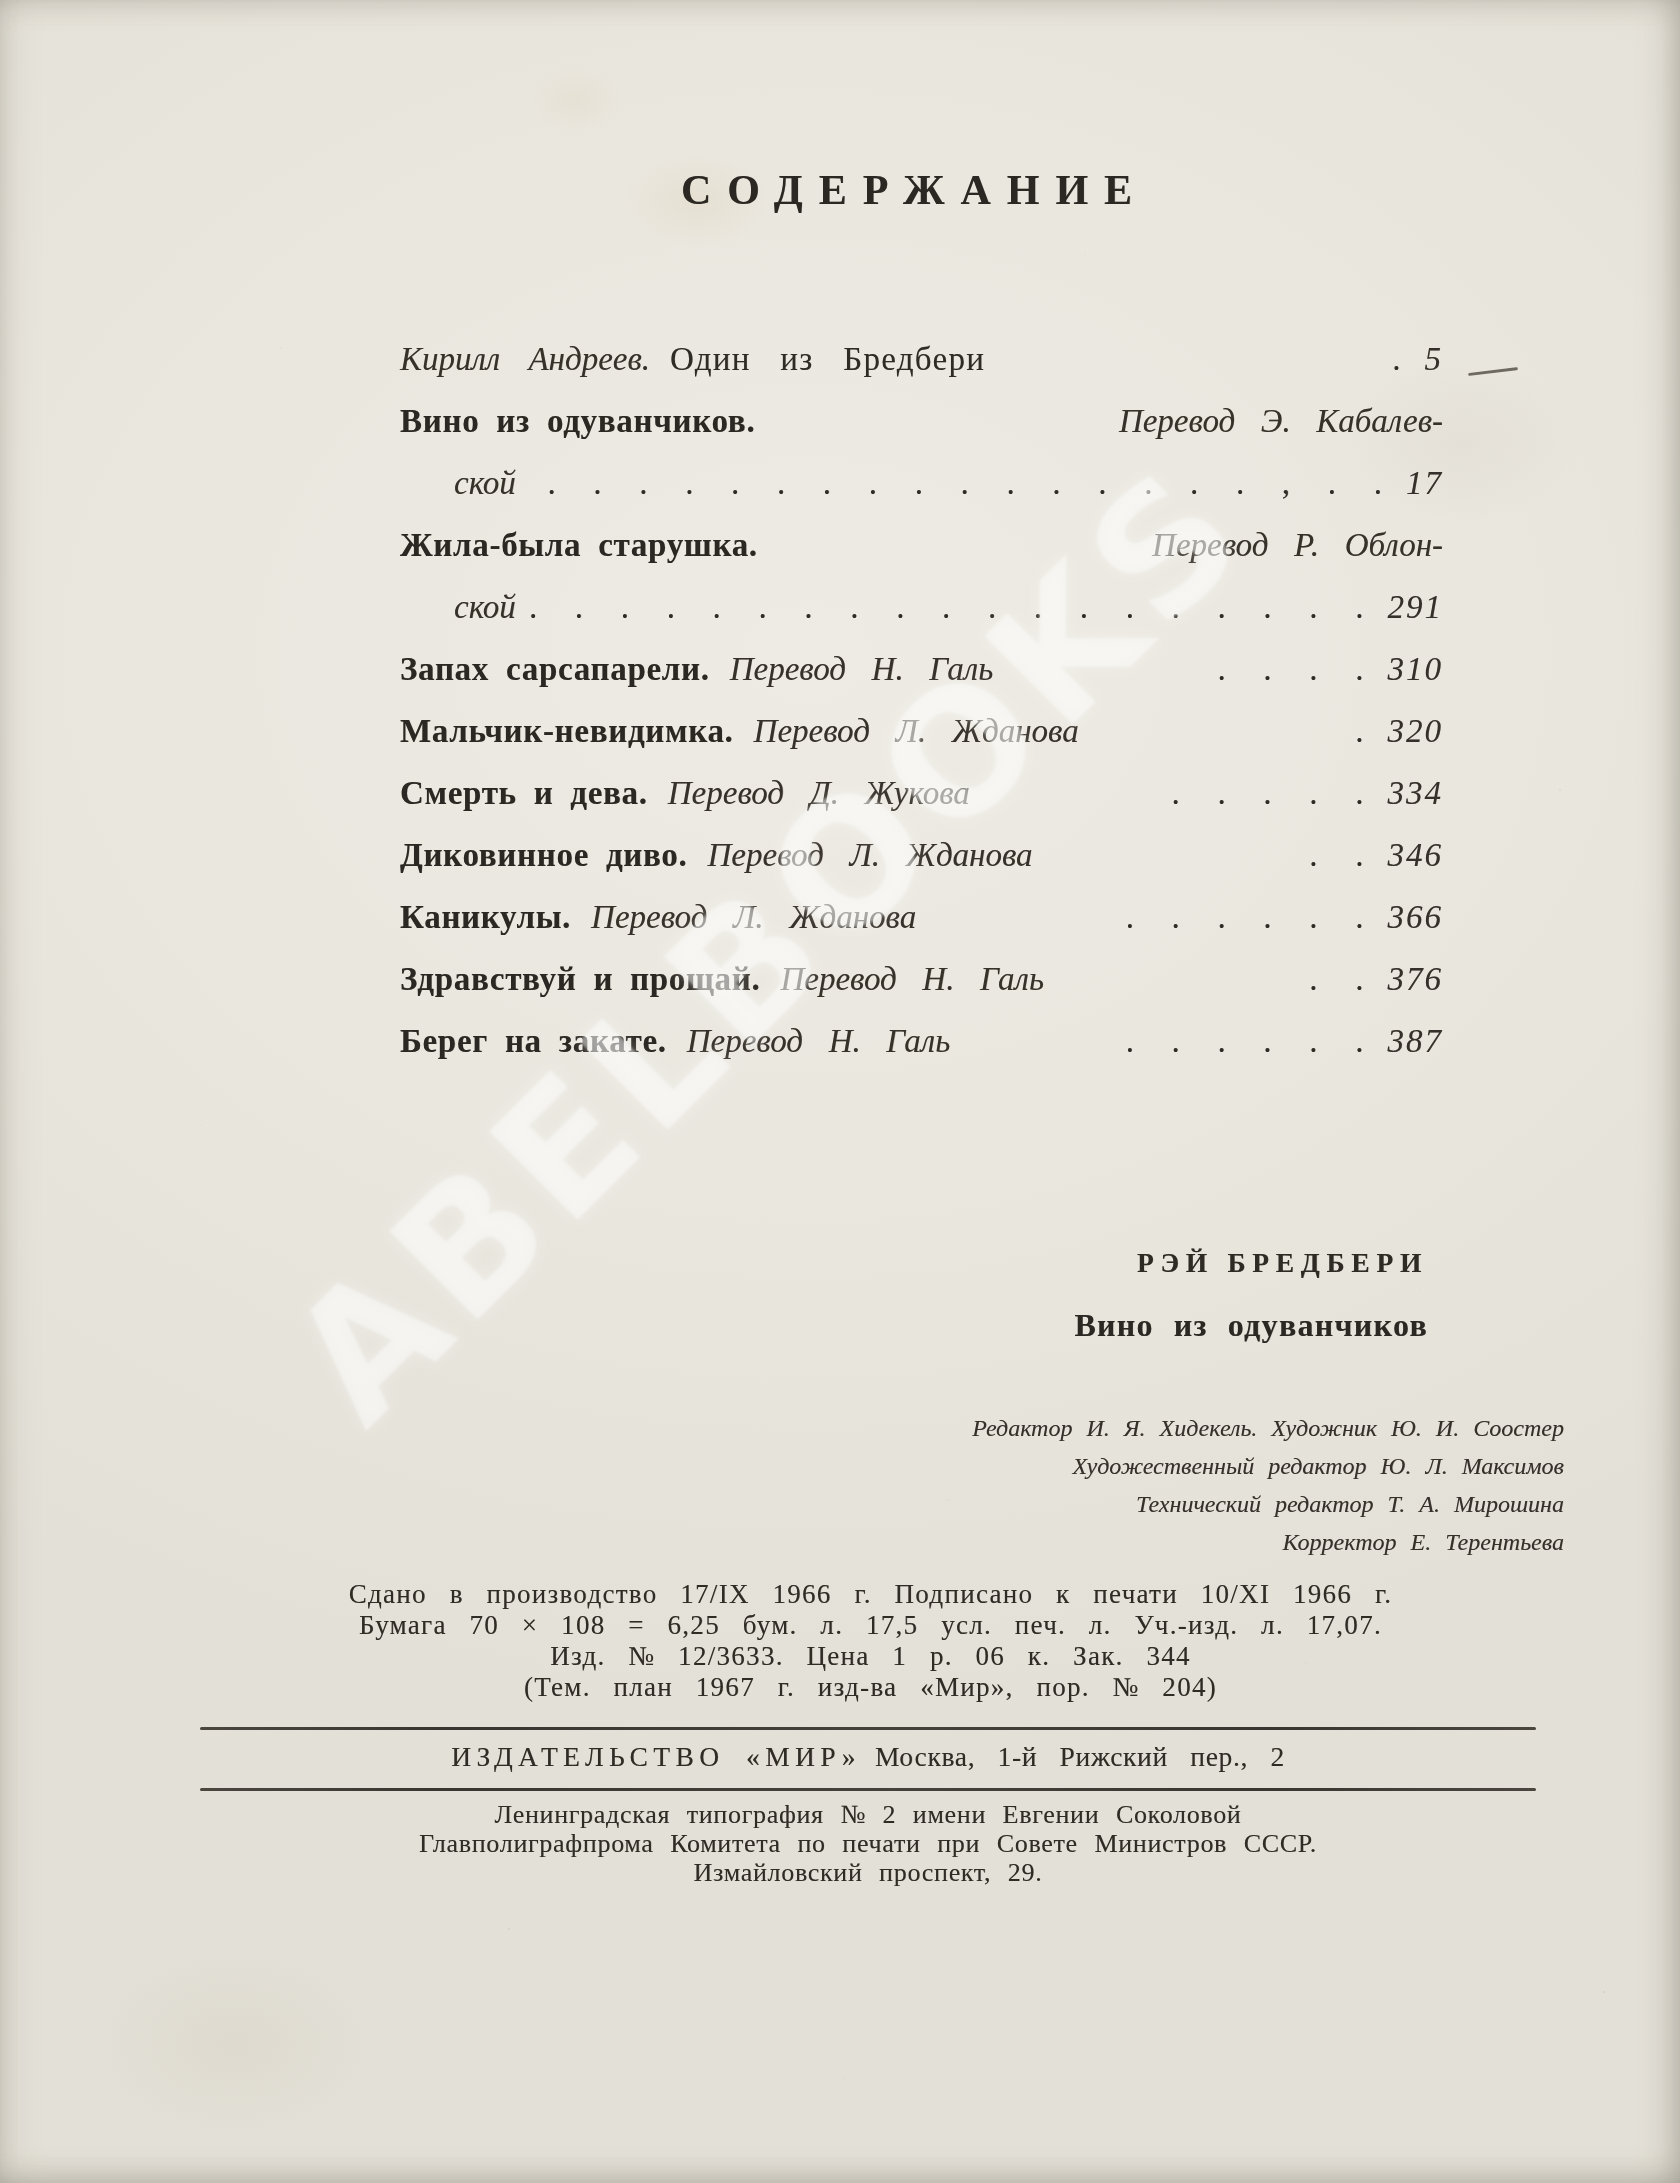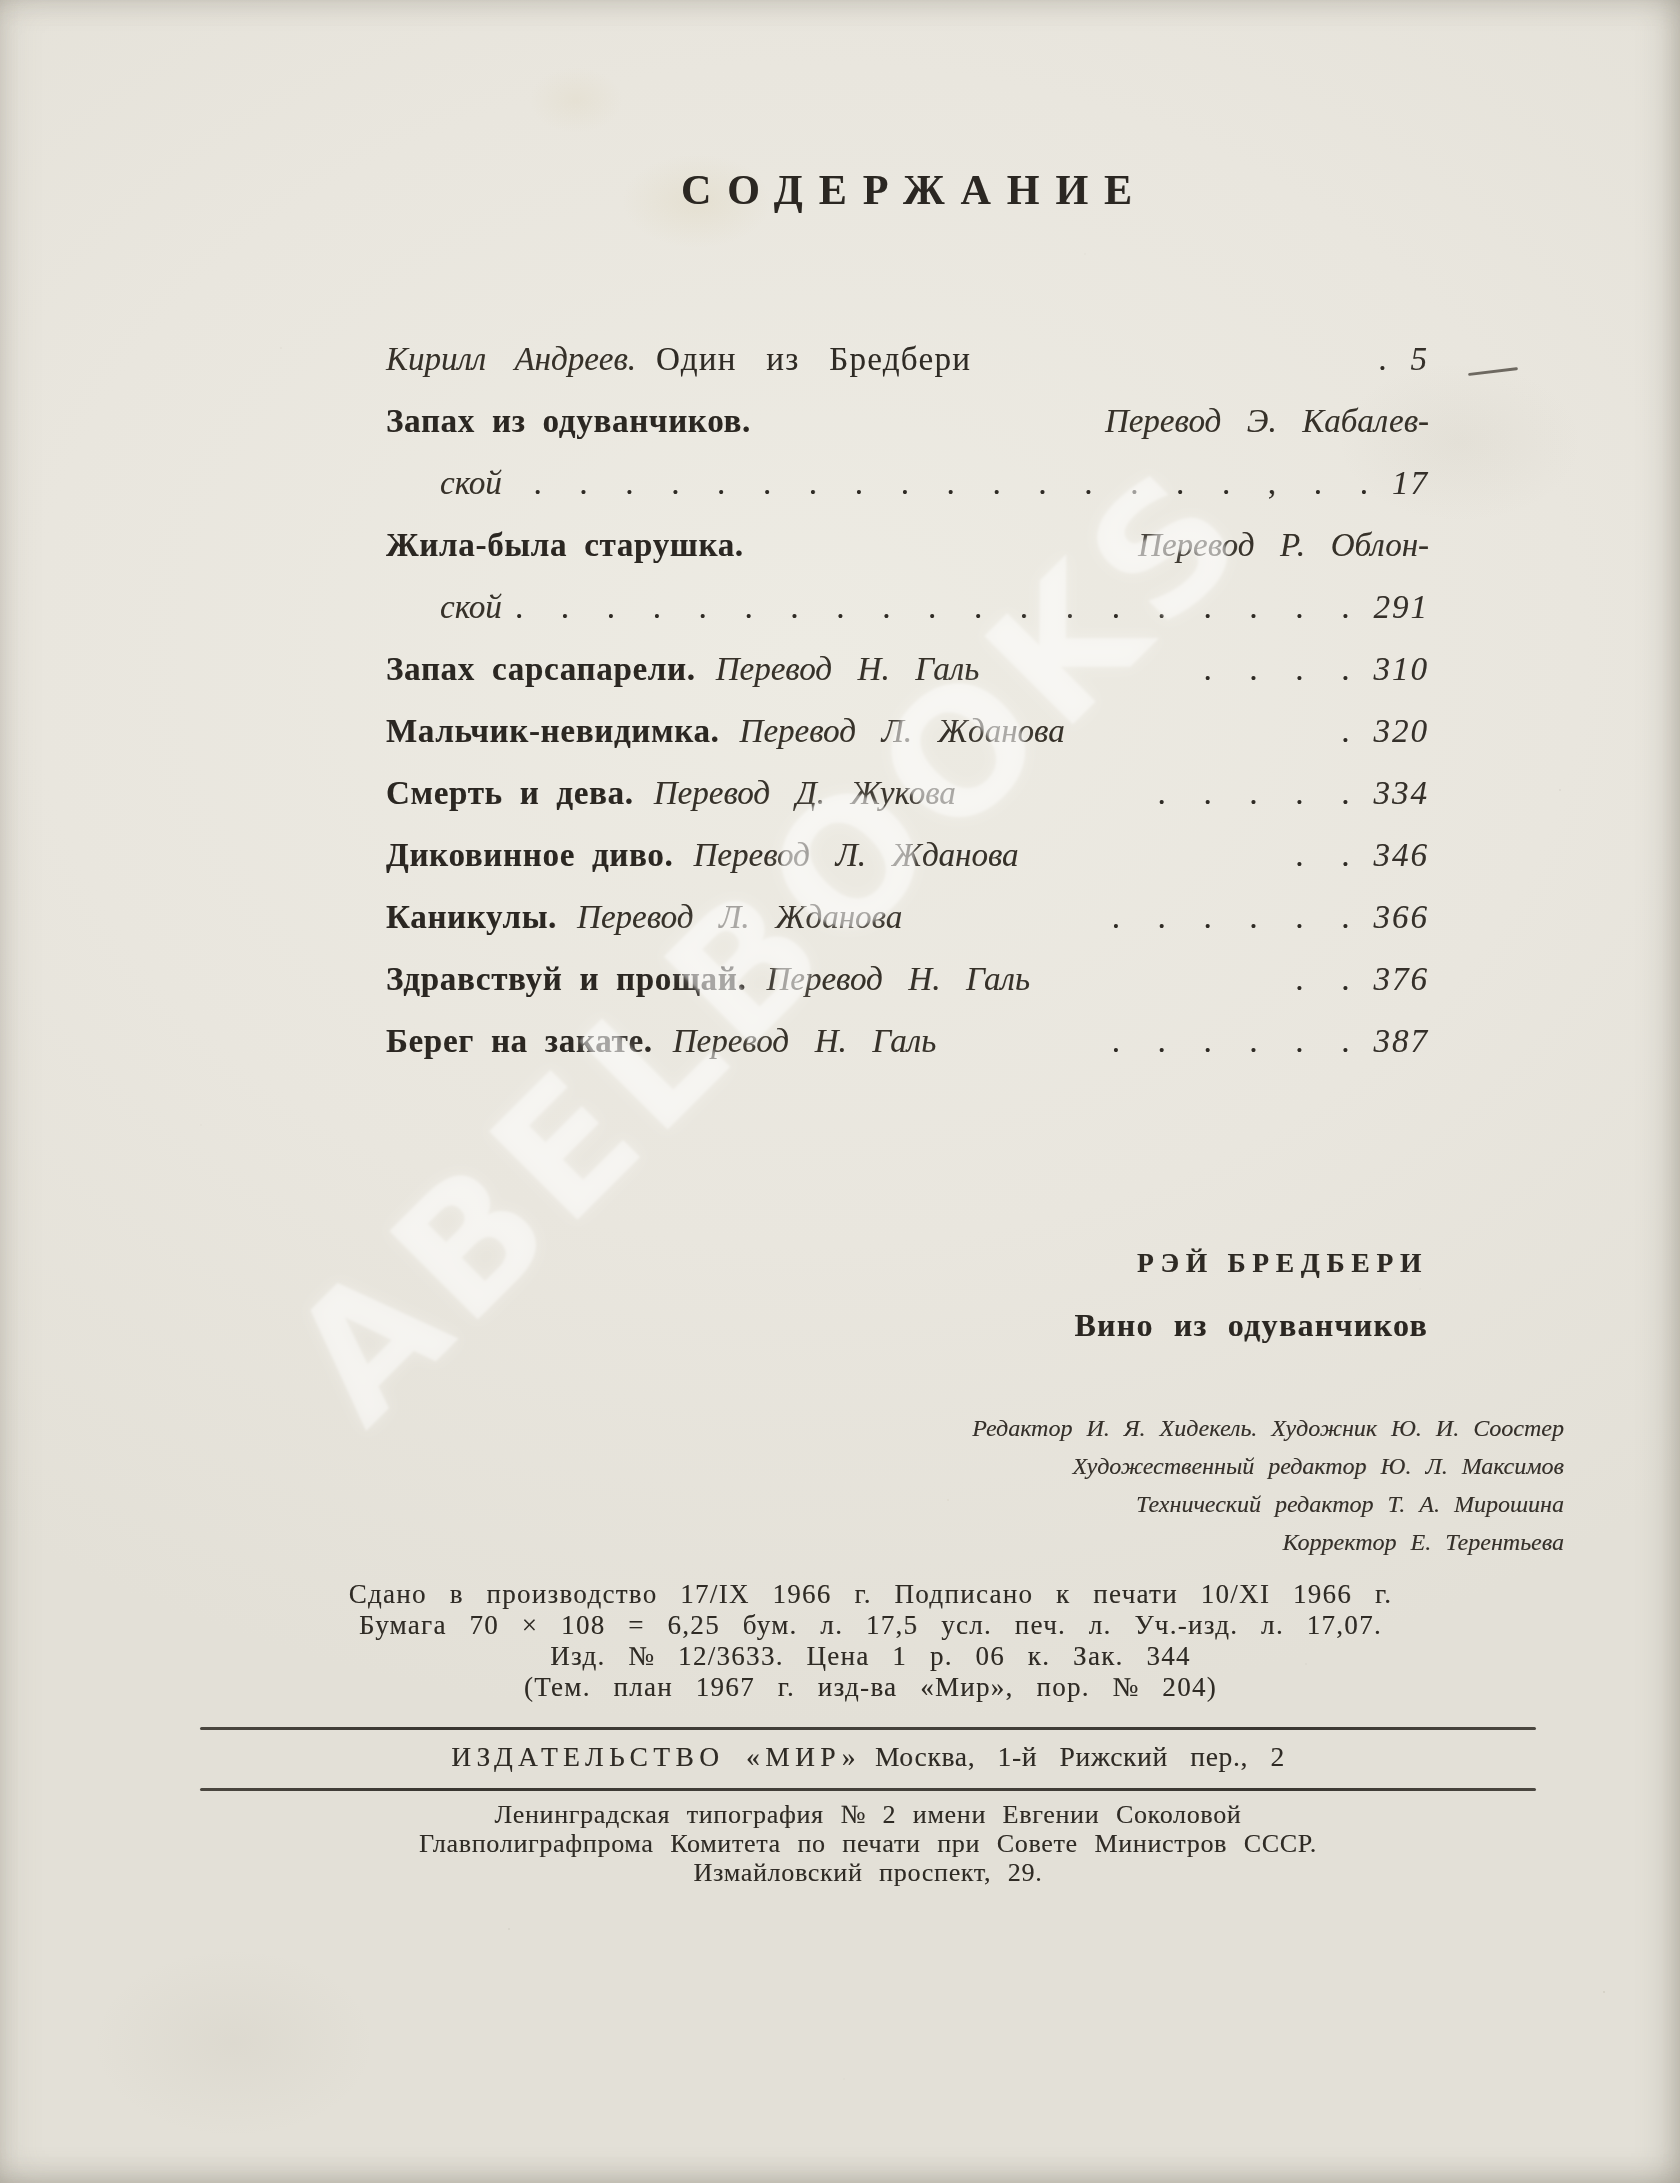--- a/index.html
+++ b/index.html
@@ -42,21 +42,21 @@
       radial-gradient(2.7px 1.3px at 948px 1500px, rgba(150,135,95,.30), transparent 60%);
   }
   .ink{position:absolute;z-index:2;}
 
   .contents-title{
     top:166px;left:385px;width:1043px;text-align:center;
     font-size:42px;font-weight:bold;letter-spacing:16px;text-indent:16px;
     color:#2b2722;
   }
 
-  .toc{top:338px;left:386px;width:1043px;}
+  .toc{top:338px;left:400px;width:1043px;}
   .toc-row{
     display:flex;align-items:baseline;height:62px;
     font-size:33px;line-height:42px;white-space:nowrap;
   }
   .seg.b{font-weight:bold;letter-spacing:0.7px;word-spacing:8px;color:#2b2722;}
   .seg.t{font-style:italic;word-spacing:17.4px;margin-left:20px;color:#363129;}
   .seg.i{font-style:italic;word-spacing:20px;color:#363129;}
   .seg.r{margin-left:20px;word-spacing:20px;letter-spacing:1.3px;}
   .leader{
     flex:1 1 auto;overflow:hidden;text-align:right;
@@ -133,21 +133,21 @@
   <div class="ink toc">
 
     <div class="toc-row">
       <span class="seg i">Кирилл Андреев.</span>
       <span class="seg r">Один из Бредбери</span>
       <span class="leader">.</span>
       <span class="pg">5</span>
     </div>
 
     <div class="toc-row spread">
-      <span class="seg b">Запах из одуванчиков.</span>
+      <span class="seg b">Вино из одуванчиков.</span>
       <span class="seg t">Перевод Э. Кабалев-</span>
     </div>
 
     <div class="toc-row cont">
       <span class="seg t">ской</span>
       <span class="leader">. . . . . . . . . . . . . . . . , . .</span>
       <span class="pg">17</span>
     </div>
 
     <div class="toc-row spread">

